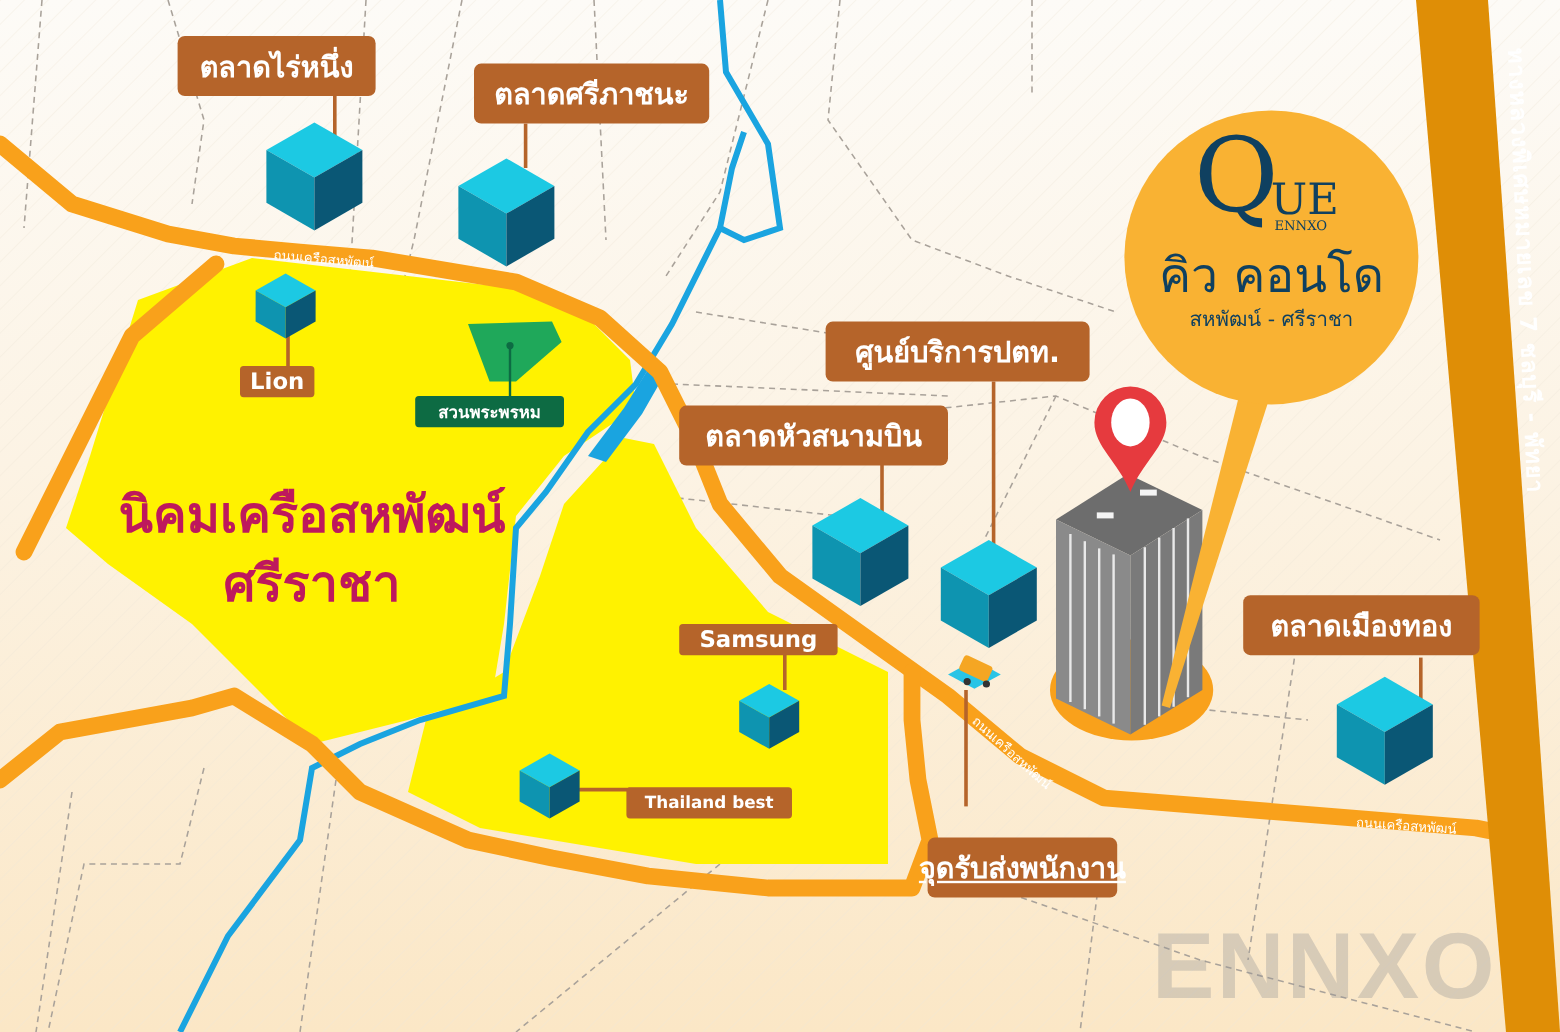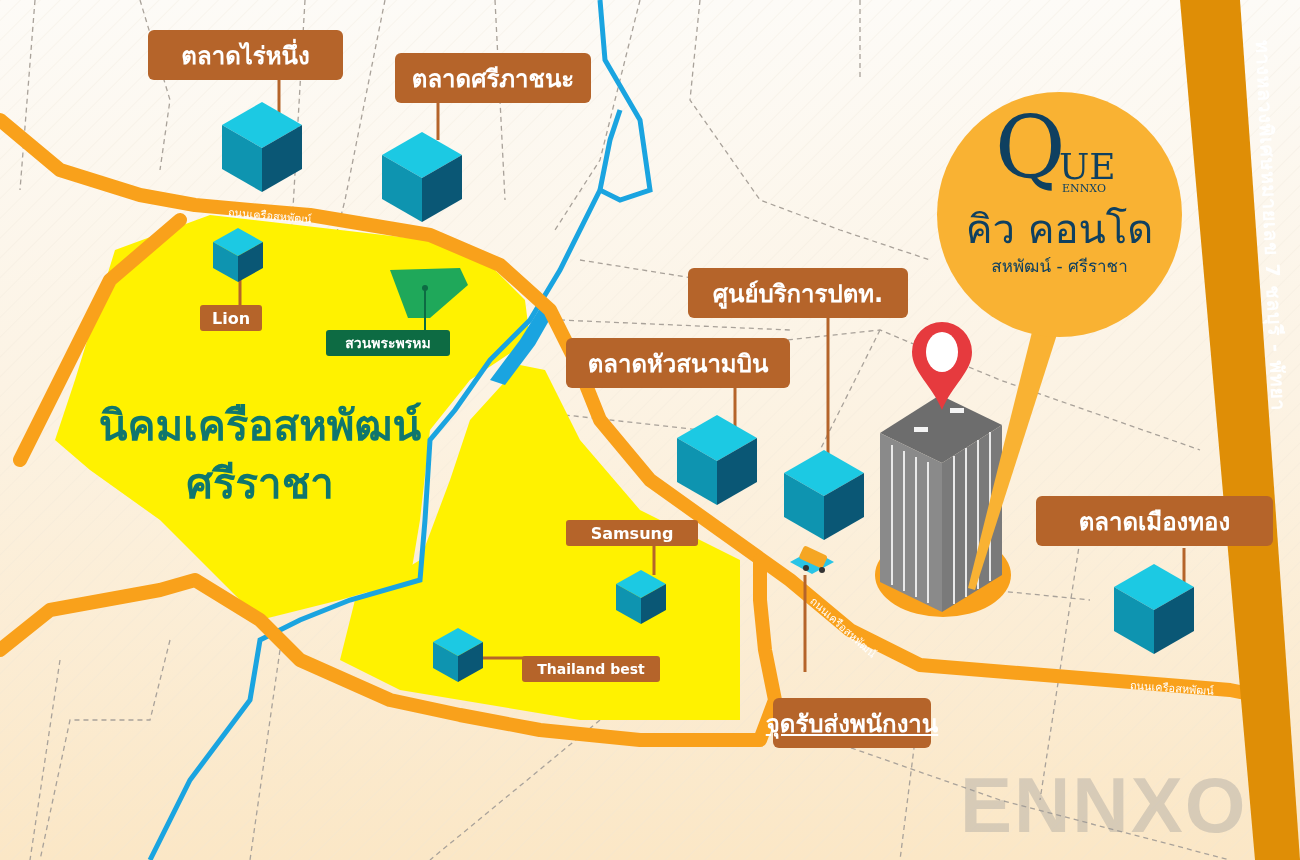--- a/index.html
+++ b/index.html
@@ -10,25 +10,25 @@
     }
     .map-root { position: absolute; left: 0; top: 0; width: 1300px; height: 860px; }
     svg.base { position: absolute; left: 0; top: 0; }
     .label {
       position: absolute; background: #b5642a; color: #fff; border-radius: 6px;
       font-family: "DejaVu Sans", sans-serif; font-weight: bold; white-space: nowrap;
       display: flex; align-items: center; justify-content: center;
       box-sizing: border-box;
     }
     .label.big { font-size: 24px; height: 50px; padding: 0 12px; }
-    .label.small { font-size: 16px; height: 26px; padding: 0 8px; border-radius: 3px; }
-    .label.green { background: #0d6b43; }
+    .label.small { font-size: 19px; height: 26px; padding: 0 8px; border-radius: 3px; }
+    .label.green { background: #0d6b43; margin-left: 20px; }
     .area-title {
-      position: absolute; color: #0f766e; font-weight: bold; font-size: 42px;
-      font-family: Liberation Mono, monospace; text-align: center; line-height: 58px;
+      position: absolute; color: #be185d; font-weight: bold; font-size: 42px;
+      font-family: Liberation Sans, sans-serif; text-align: center; line-height: 58px;
     }
     .road-text {
       position: absolute; color: #fff; font-size: 11px; white-space: nowrap;
       font-family: "DejaVu Sans", sans-serif; transform-origin: left center;
     }
     .logo-circle {
       position: absolute; left: 937px; top: 92px; width: 245px; height: 245px;
       border-radius: 50%; background: #f9b233; text-align: center; color: #0f4060;
     }
     .logo-q { position: absolute; left: 58px; top: 12px; font-family: "DejaVu Serif", serif; font-size: 86px; line-height: 86px; }
@@ -197,25 +197,25 @@
     <g transform="translate(942,340)">
       <path d="M0 70 C-10 45 -30 32 -30 12 A30 30 0 0 1 30 12 C30 32 10 45 0 70 Z" fill="#e63a3e"></path>
       <ellipse cx="0" cy="12" rx="16" ry="20" fill="#fff"></ellipse>
     </g>
   </svg>
 
   <div class="road-text" style="left:228px;top:203px;transform:rotate(5deg);">ถนนเครือสหพัฒน์</div>
   <div class="road-text" style="left:812px;top:590px;transform:rotate(42deg);">ถนนเครือสหพัฒน์</div>
   <div class="road-text" style="left:1130px;top:676px;transform:rotate(4deg);">ถนนเครือสหพัฒน์</div>
 
-  <div class="label big" style="left:148px;top:30px;width:195px;">ตลาดไร่หนึ่ง</div>
+  <div class="label big" style="left:148px;top:30px;width:165px;">ตลาดไร่หนึ่ง</div>
   <div class="label big" style="left:395px;top:53px;width:196px;">ตลาดศรีภาชนะ</div>
   <div class="label big" style="left:688px;top:268px;width:220px;">ศูนย์บริการปตท.</div>
   <div class="label big" style="left:566px;top:338px;width:224px;">ตลาดหัวสนามบิน</div>
-  <div class="label big" style="left:1036px;top:496px;width:237px;">ตลาดเมืองทอง</div>
+  <div class="label big" style="left:1036px;top:496px;width:197px;">ตลาดเมืองทอง</div>
   <div class="label big" style="left:773px;top:698px;width:158px;text-decoration:underline;">จุดรับส่งพนักงาน</div>
 
   <div class="label small" style="left:200px;top:305px;width:62px;">Lion</div>
   <div class="label small" style="left:566px;top:520px;width:132px;">Samsung</div>
   <div class="label small" style="left:522px;top:656px;width:138px;font-size:14px;">Thailand best</div>
   <div class="label small green" style="left:326px;top:330px;width:124px;font-size:14px;">สวนพระพรหม</div>
 
   <div class="area-title" style="left:80px;top:400px;width:360px;">
     <div>นิคมเครือสหพัฒน์</div>
     <div>ศรีราชา</div>

